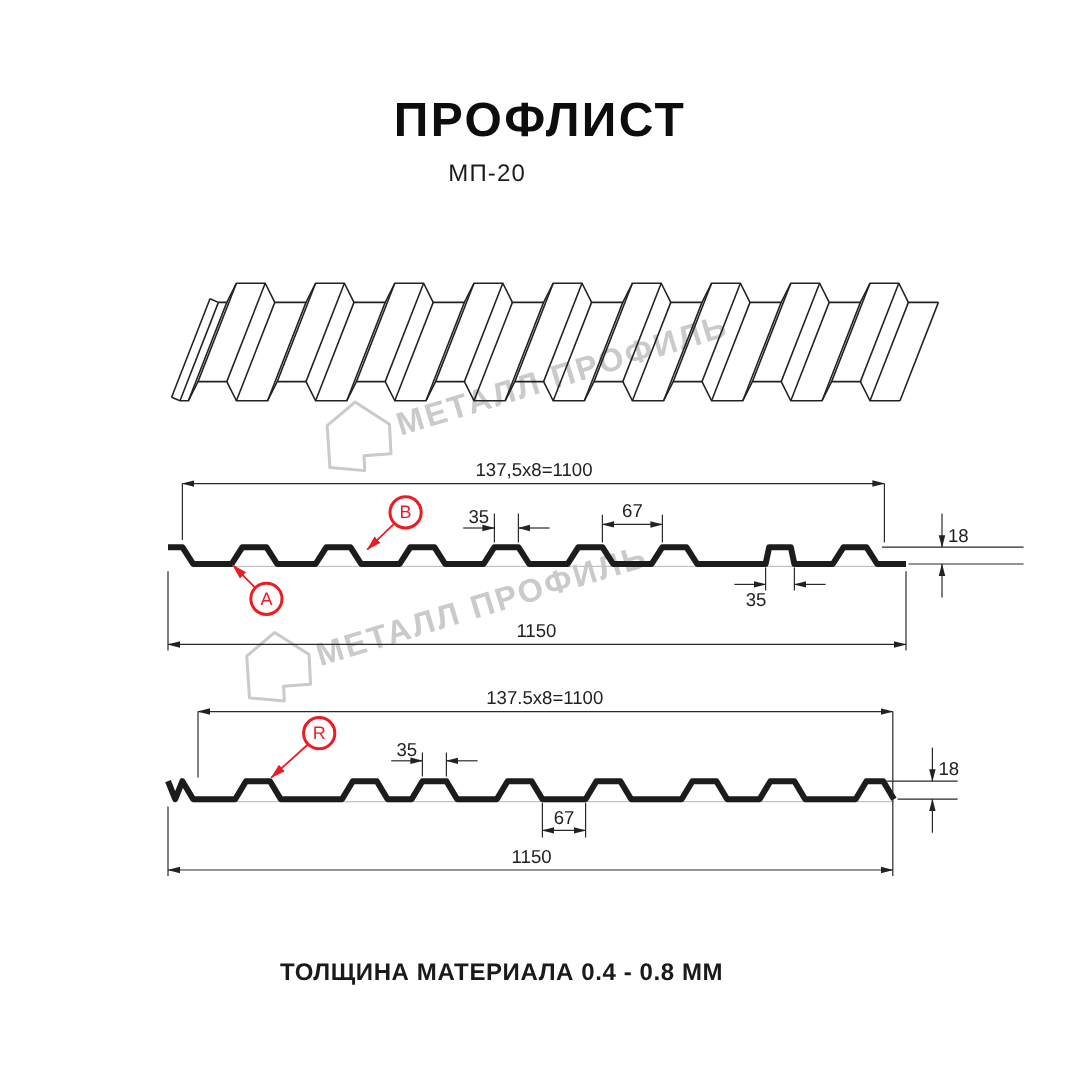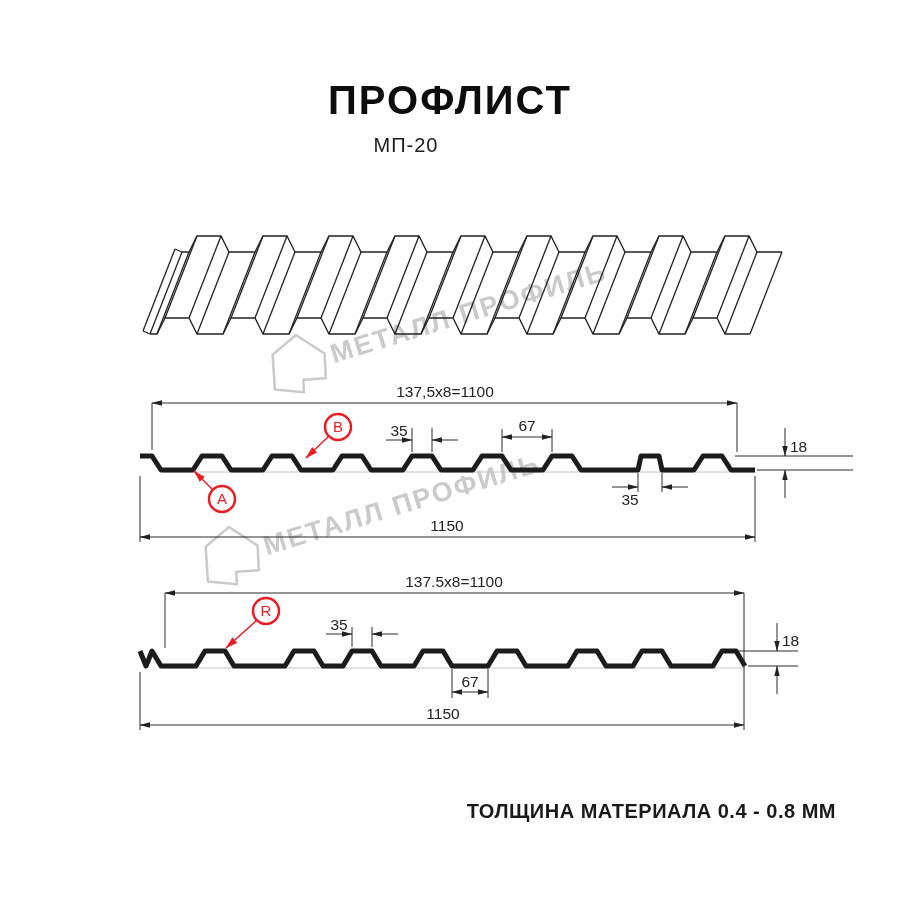--- a/index.html
+++ b/index.html
@@ -2,21 +2,21 @@
 <html style="--red: #ec1c24;"><head>
 <meta charset="utf-8">
 <style>
   html,body{margin:0;padding:0;background:#fff;}
   .canvas{position:relative;width:900px;height:900px;background:#fff;overflow:hidden;
           font-family:"Liberation Sans",sans-serif;color:#111;padding-left:26px;}
   .title{position:absolute;top:78px;left:0;width:900px;text-align:center;
          font-size:40px;font-weight:bold;letter-spacing:2px;color:#0d0d0d;}
   .subtitle{position:absolute;top:134px;left:0;width:812px;text-align:center;
          font-size:20px;font-weight:500;letter-spacing:1px;color:#1a1a1a;}
-  .footer{position:absolute;top:800px;left:0;width:836px;text-align:right;
+  .footer{position:absolute;top:800px;left:0;width:836px;text-align:center;
          font-size:20px;font-weight:600;letter-spacing:0.5px;color:#1a1a1a;}
   svg{position:absolute;top:0;left:0;}
   .profile{fill:none;stroke:#1c1c1c;stroke-width:5;stroke-linejoin:round;}
   .dim{stroke:#2a2a2a;stroke-width:1;fill:none;}
   .base{stroke:#c4c4c4;stroke-width:1;fill:none;}
   .dimtxt{font-size:15.5px;fill:#222;}
   .mid{text-anchor:middle;}
   .red{stroke:var(--red,#ec1c24);fill:none;}
   .redtxt{fill:var(--red,#ec1c24);font-size:15px;text-anchor:middle;}
   .wm-text{font-size:27px;font-weight:bold;letter-spacing:2px;fill:#cacaca;}

